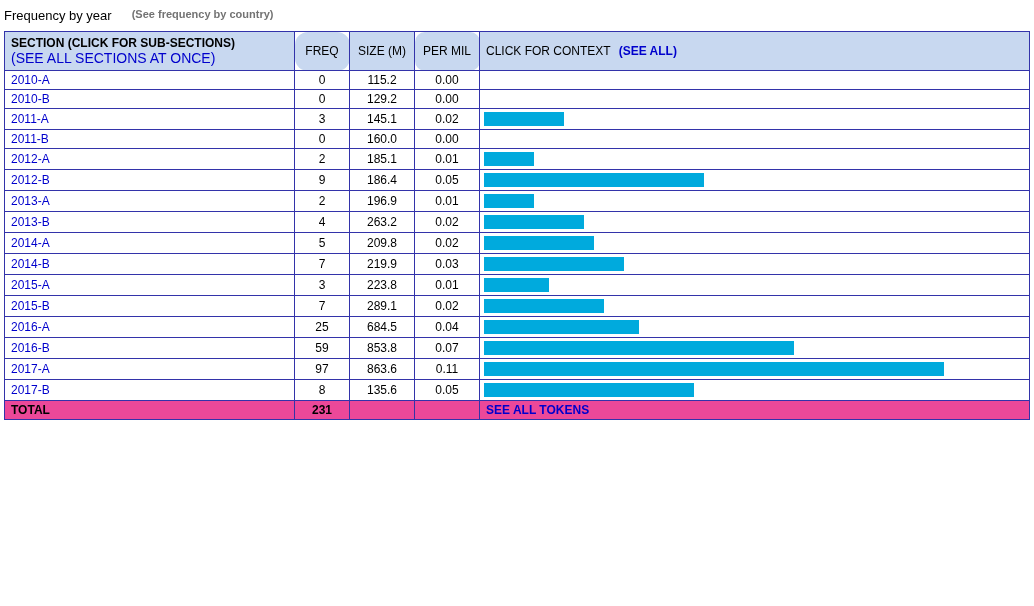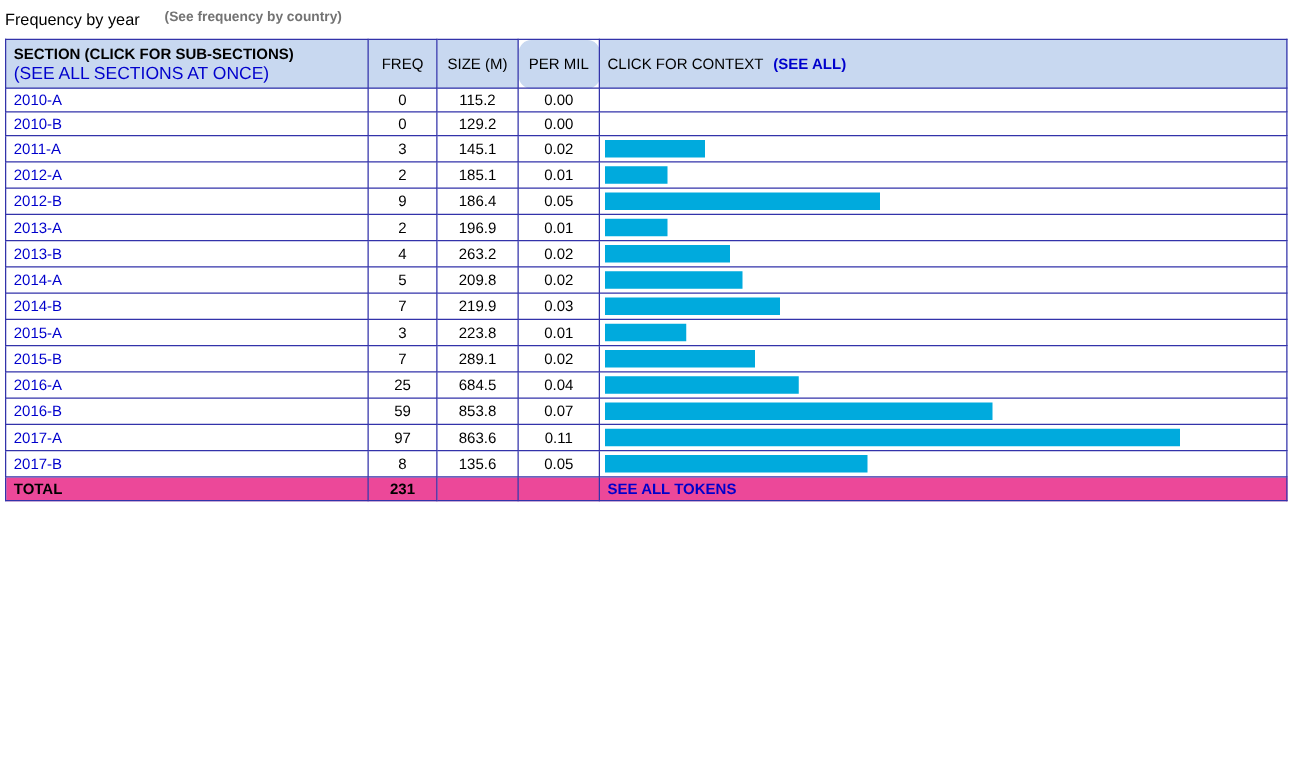--- a/index.html
+++ b/index.html
@@ -75,21 +75,21 @@
     .bar {
       height: 14px;
       background-color: #00aadd;
       display: inline-block;
     }
     .total-row td {
       background-color: #ec4899;
       font-weight: bold;
     }
     .col-section { width: 290px; }
-    .col-freq { width: 55px; }
+    .col-freq { width: 55px; border-radius: 13px; }
     .col-size { width: 65px; }
     .col-permil { width: 65px; border-radius: 10px; }
     .col-context { width: auto; }
     .th-section-top {
       font-weight: bold;
       font-size: 12px;
     }
     .th-section-sub {
       font-weight: normal;
       font-size: 14px;
@@ -149,20 +149,27 @@
           <td class="num">3</td>
           <td class="num">145.1</td>
           <td class="num">0.02</td>
           <td class="context-cell">
             <div class="bar-container">
               <div class="bar" style="width: 80px;"></div>
             </div>
           </td>
         </tr>
         <tr>
+          <td class="col-section"><a href="#" class="section-link">2011-B</a></td>
+          <td class="num">0</td>
+          <td class="num">160.0</td>
+          <td class="num">0.00</td>
+          <td class="context-cell"></td>
+        </tr>
+        <tr>
           <td class="col-section"><a href="#" class="section-link">2012-A</a></td>
           <td class="num">2</td>
           <td class="num">185.1</td>
           <td class="num">0.01</td>
           <td class="context-cell">
             <div class="bar-container">
               <div class="bar" style="width: 50px;"></div>
             </div>
           </td>
         </tr>

